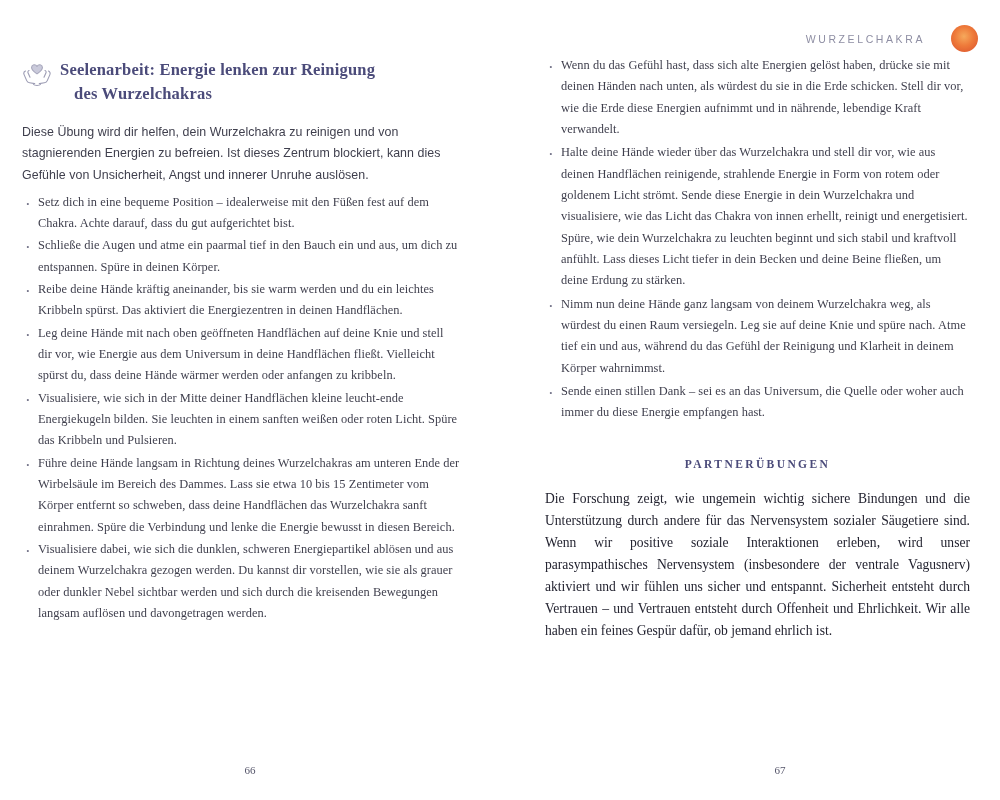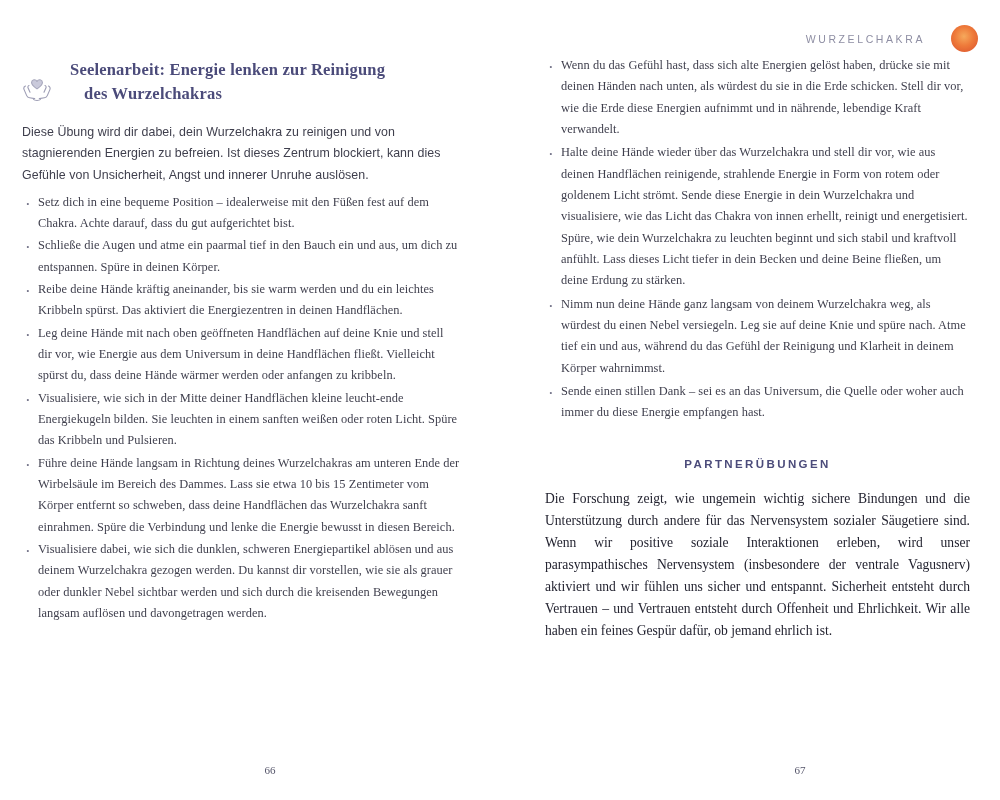--- a/index.html
+++ b/index.html
@@ -50,22 +50,22 @@
     width: 27px;
     height: 27px;
     border-radius: 50%;
     background: radial-gradient(circle at 48% 42%, #f6a95c 0%, #ee7a3a 45%, #d94f2b 100%);
     box-shadow: 0 0 0 0 rgba(0,0,0,0);
   }
 
   
   .head-block {
     display: flex;
-    align-items: flex-end;
-    gap: 18px;
+    align-items: flex-start;
+    gap: 8px;
     margin-bottom: 16px;
   }
   .head-icon {
     width: 30px;
     height: 34px;
     flex: 0 0 30px;
     margin-top: 2px;
     opacity: .75;
   }
   .section-title {
@@ -118,42 +118,41 @@
   .page-right ul.bullets > li { margin-bottom: 2px; }
 
   
   .partner-title {
     text-align: center;
     font-size: 11.5px;
     letter-spacing: 2.4px;
     color: #4b4b7a;
     font-weight: 700;
     margin: 34px 0 18px 0;
-    font-family: Liberation Sans, sans-serif;
+    font-family: Liberation Serif, serif;
   }
   .partner-body {
     font-family: "Liberation Serif", serif;
     font-size: 13.6px;
     line-height: 1.62;
     color: #232330;
     text-align: justify;
     margin: 0;
   }
 
   
   .folio {
     position: absolute;
     bottom: 24px;
     width: 100%;
     left: 0;
     text-align: center;
     font-size: 11px;
     color: #55556a;
     font-family: "Liberation Serif", serif;
-    margin-left: 20px;
   }
   .folio-left  { padding-right: 40px; }
   .folio-right { padding-left: 30px; }
 </style>
 </head>
 <body>
 
 <div class="spread">
 
   <div class="page page-left">
@@ -170,21 +169,21 @@
             <path d="M11.5 27.5c1.2 1.3 5.8 1.3 7 0"></path>
           </g>
         </svg>
       </span>
       <h1 class="section-title">
         <span>Seelenarbeit: Energie lenken zur Reinigung</span>
         <span class="ln2">des Wurzelchakras</span>
       </h1>
     </div>
 
-    <p class="intro">Diese Übung wird dir dabei, dein Wurzelchakra zu reinigen und von stagnierenden Energien zu befreien. Ist dieses Zentrum blockiert, kann dies Gefühle von Unsicherheit, Angst und innerer Unruhe auslösen.</p>
+    <p class="intro">Diese Übung wird dir helfen, dein Wurzelchakra zu reinigen und von stagnierenden Energien zu befreien. Ist dieses Zentrum blockiert, kann dies Gefühle von Unsicherheit, Angst und innerer Unruhe auslösen.</p>
 
     <ul class="bullets">
       <li>Setz dich in eine bequeme Position – idealerweise mit den Füßen fest auf dem Chakra. Achte darauf, dass du gut aufgerichtet bist.</li>
       <li>Schließe die Augen und atme ein paarmal tief in den Bauch ein und aus, um dich zu entspannen. Spüre in deinen Körper.</li>
       <li>Reibe deine Hände kräftig aneinander, bis sie warm werden und du ein leichtes Kribbeln spürst. Das aktiviert die Energiezentren in deinen Handflächen.</li>
       <li>Leg deine Hände mit nach oben geöffneten Handflächen auf deine Knie und stell dir vor, wie Energie aus dem Universum in deine Handflächen fließt. Vielleicht spürst du, dass deine Hände wärmer werden oder anfangen zu kribbeln.</li>
       <li>Visualisiere, wie sich in der Mitte deiner Handflächen kleine leucht-ende Energiekugeln bilden. Sie leuchten in einem sanften weißen oder roten Licht. Spüre das Kribbeln und Pulsieren.</li>
       <li>Führe deine Hände langsam in Richtung deines Wurzelchakras am unteren Ende der Wirbelsäule im Bereich des Dammes. Lass sie etwa 10 bis 15 Zentimeter vom Körper entfernt so schweben, dass deine Handflächen das Wurzelchakra sanft einrahmen. Spüre die Verbindung und lenke die Energie bewusst in diesen Bereich.</li>
       <li>Visualisiere dabei, wie sich die dunklen, schweren Energiepartikel ablösen und aus deinem Wurzelchakra gezogen werden. Du kannst dir vorstellen, wie sie als grauer oder dunkler Nebel sichtbar werden und sich durch die kreisenden Bewegungen langsam auflösen und davongetragen werden.</li>
     </ul>
@@ -193,21 +192,21 @@
   </div>
 
   <div class="page page-right">
 
     <div class="running-head">WURZELCHAKRA</div>
     <div class="chakra-dot"></div>
 
     <ul class="bullets">
       <li>Wenn du das Gefühl hast, dass sich alte Energien gelöst haben, drücke sie mit deinen Händen nach unten, als würdest du sie in die Erde schicken. Stell dir vor, wie die Erde diese Energien aufnimmt und in nährende, lebendige Kraft verwandelt.</li>
       <li>Halte deine Hände wieder über das Wurzelchakra und stell dir vor, wie aus deinen Handflächen reinigende, strahlende Energie in Form von rotem oder goldenem Licht strömt. Sende diese Energie in dein Wurzelchakra und visualisiere, wie das Licht das Chakra von innen erhellt, reinigt und energetisiert. Spüre, wie dein Wurzelchakra zu leuchten beginnt und sich stabil und kraftvoll anfühlt. Lass dieses Licht tiefer in dein Becken und deine Beine fließen, um deine Erdung zu stärken.</li>
-      <li>Nimm nun deine Hände ganz langsam von deinem Wurzelchakra weg, als würdest du einen Nebel versiegeln. Leg sie auf deine Knie und spüre nach. Atme tief ein und aus, während du das Gefühl der Reinigung und Klarheit in deinem Körper wahrnimmst.</li>
+      <li>Nimm nun deine Hände ganz langsam von deinem Wurzelchakra weg, als würdest du einen Raum versiegeln. Leg sie auf deine Knie und spüre nach. Atme tief ein und aus, während du das Gefühl der Reinigung und Klarheit in deinem Körper wahrnimmst.</li>
       <li>Sende einen stillen Dank – sei es an das Universum, die Quelle oder woher auch immer du diese Energie empfangen hast.</li>
     </ul>
 
     <h2 class="partner-title">PARTNERÜBUNGEN</h2>
     <p class="partner-body">Die Forschung zeigt, wie ungemein wichtig sichere Bindungen und die Unterstützung durch andere für das Nervensystem sozialer Säugetiere sind. Wenn wir positive soziale Interaktionen erleben, wird unser parasympathisches Nervensystem (insbesondere der ventrale Vagusnerv) aktiviert und wir fühlen uns sicher und entspannt. Sicherheit entsteht durch Vertrauen – und Vertrauen entsteht durch Offenheit und Ehrlichkeit. Wir alle haben ein feines Gespür dafür, ob jemand ehrlich ist.</p>
 
     <div class="folio folio-right">67</div>
   </div>
 
 </div>

